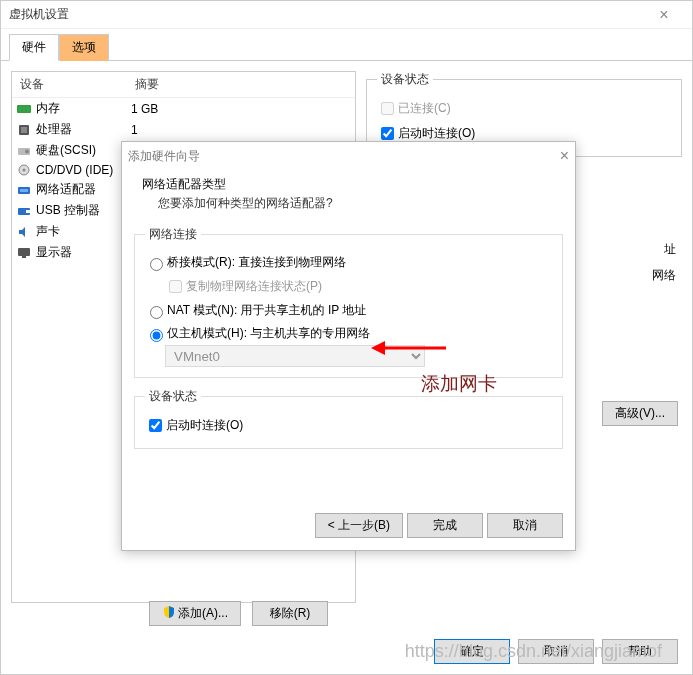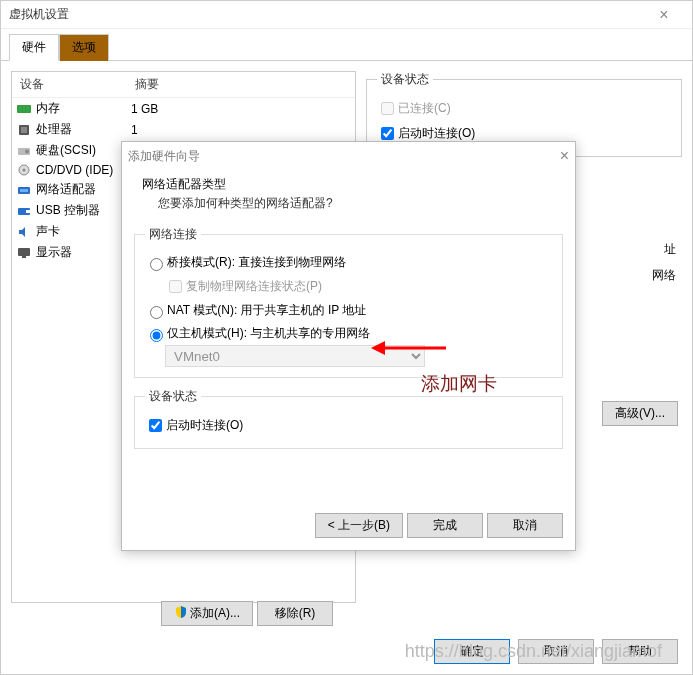--- a/index.html
+++ b/index.html
@@ -35,21 +35,21 @@
   .tabs {
     display: flex;
     padding: 4px 8px 0 8px;
     border-bottom: 1px solid #ccc;
     gap: 0;
   }
   .tab {
     padding: 4px 12px;
     border: 1px solid #ccc;
     border-bottom: none;
-    background: #a16207;
+    background: #fdba74;
     cursor: pointer;
     position: relative;
     top: 1px;
   }
   .tab.active {
     background: #fff;
     border-bottom: 1px solid #fff;
   }
   .content {
     padding: 10px;
@@ -110,24 +110,24 @@
     border: 1px solid #adadad;
     background: #e1e1e1;
     padding: 3px 12px;
     cursor: pointer;
     font-family: inherit;
     font-size: 12px;
     min-width: 76px;
   }
   .left-buttons {
     position: absolute;
-    left: 160px;
+    left: 148px;
     bottom: 48px;
     display: flex;
-    gap: 4px;
+    gap: 11px;
     align-items: flex-end;
   }
   .shield {
     display: inline-block;
     width: 14px; height: 14px;
     margin-right: 2px;
     vertical-align: -2px;
   }
   .bottom-buttons {
     position: absolute;

